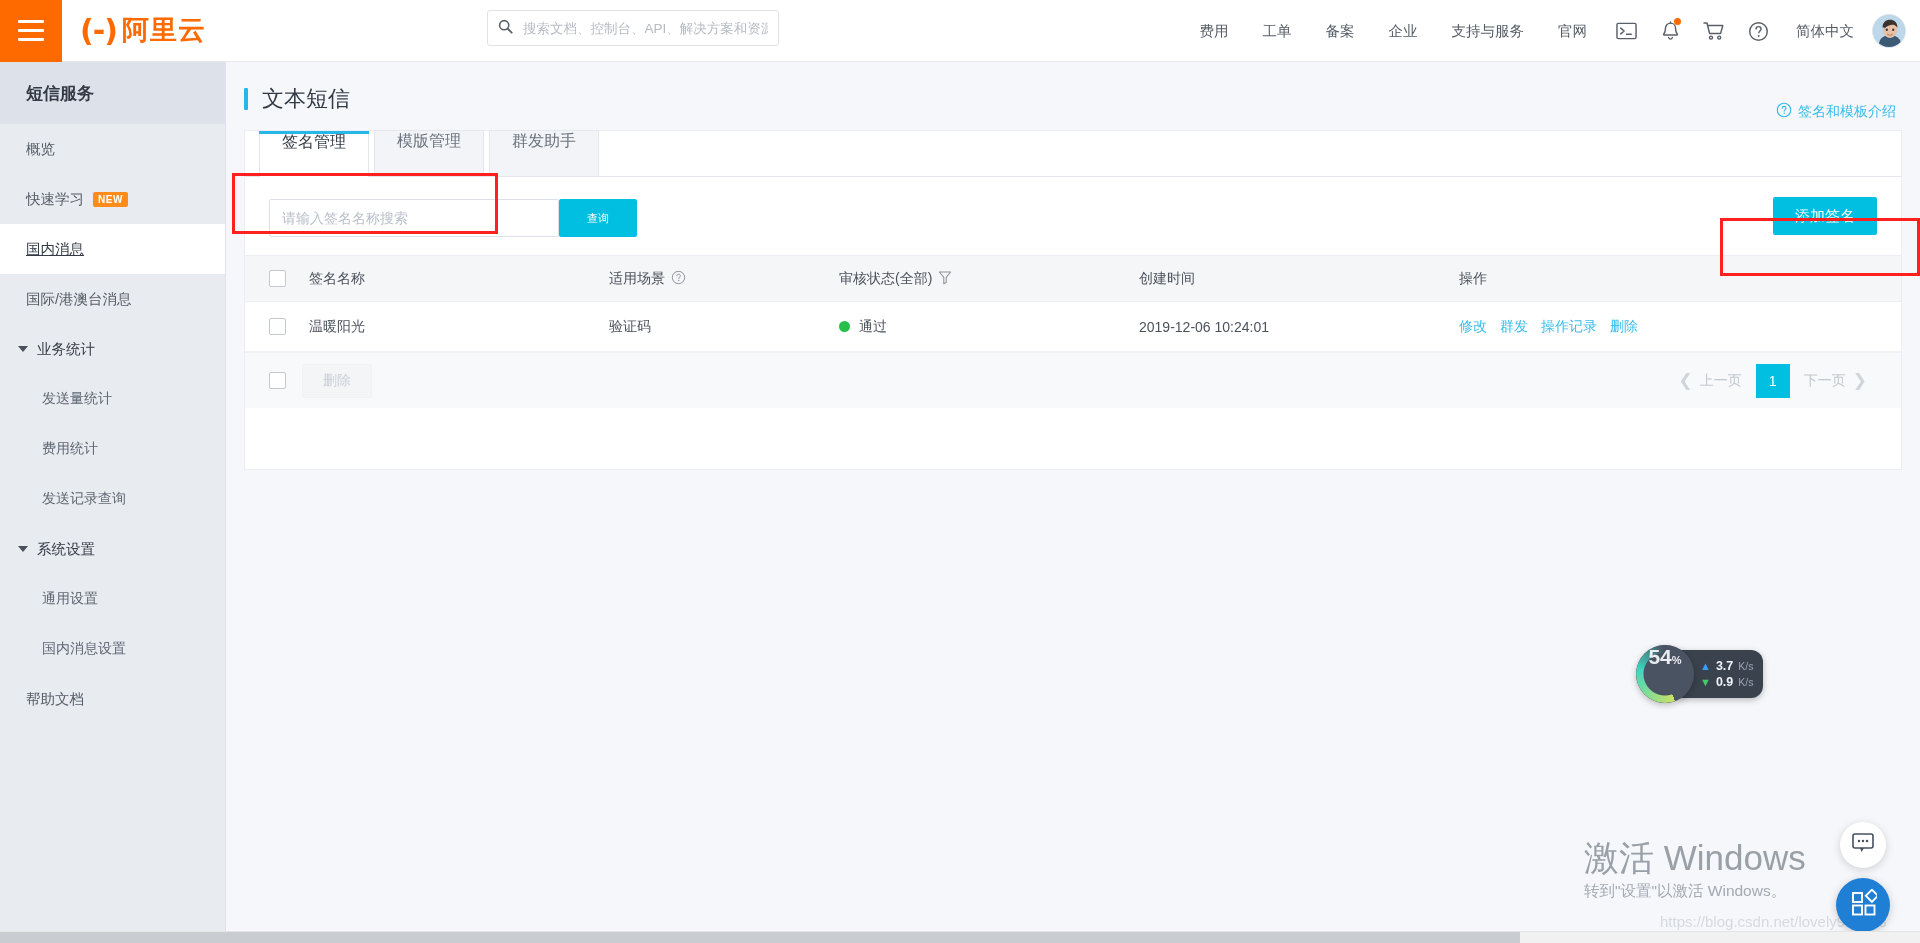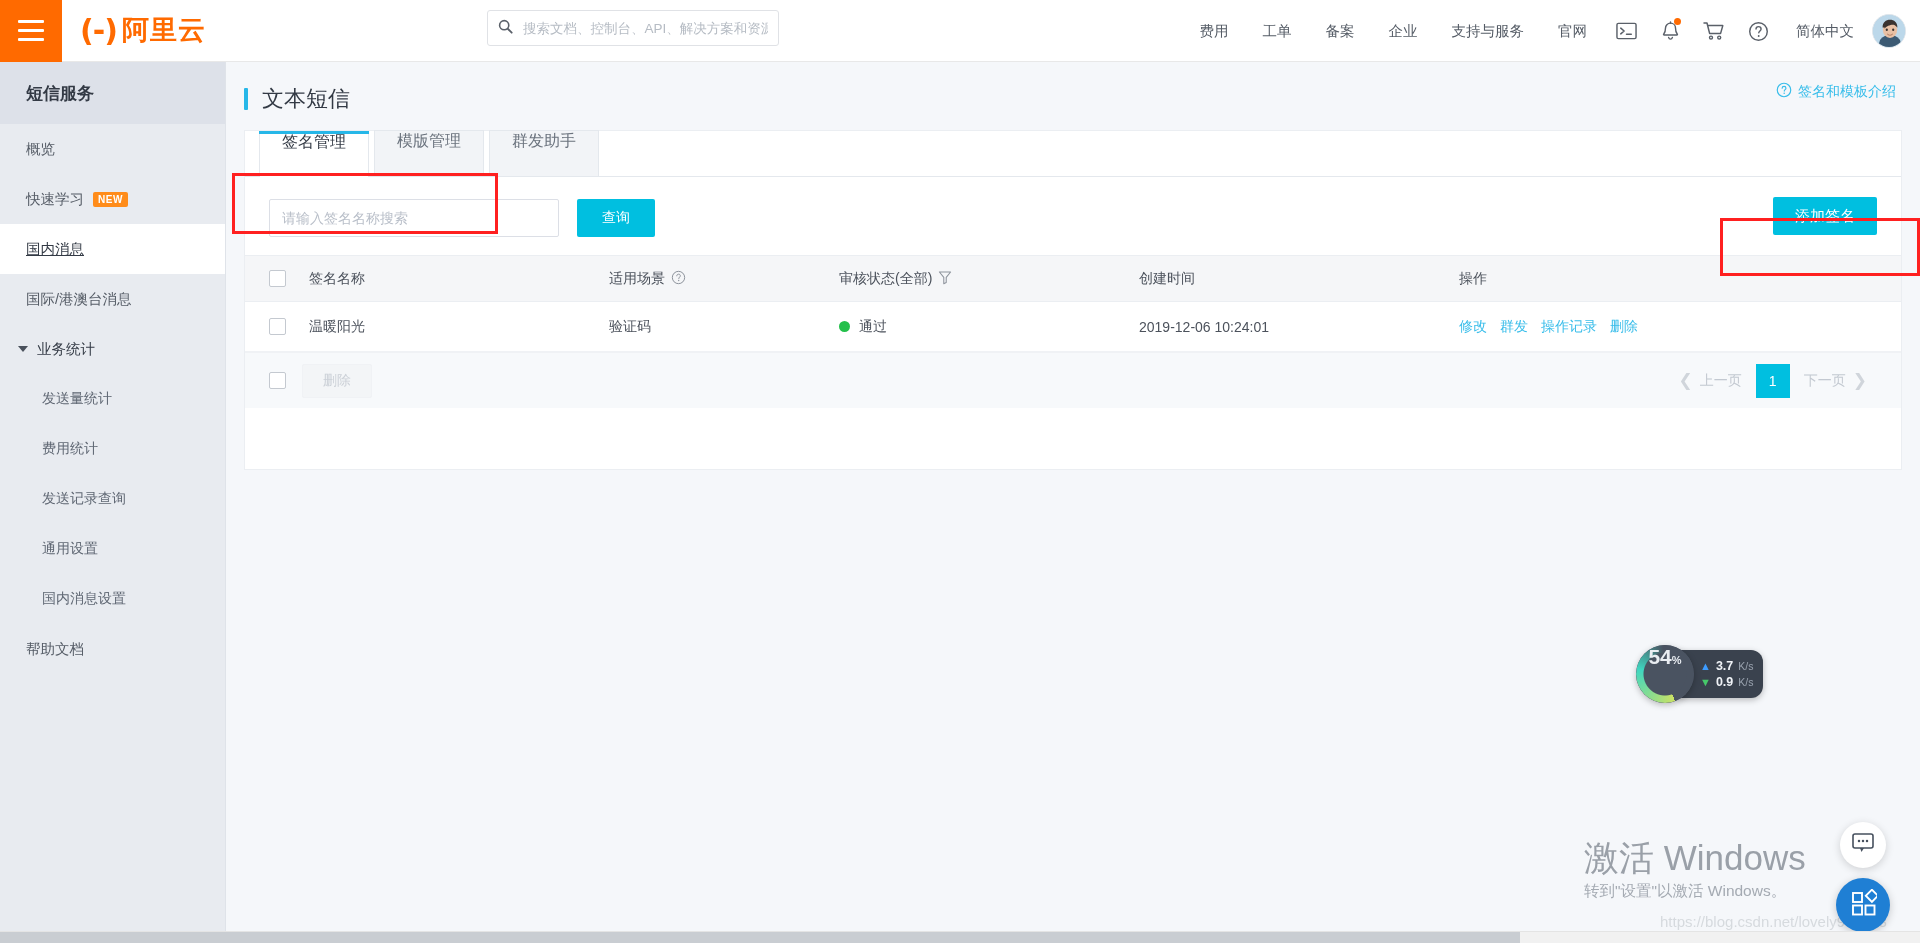--- a/index.html
+++ b/index.html
@@ -105,21 +105,21 @@
   .page-head {
     height: 68px; display: flex; align-items: center; padding: 0 32px 0 0;
     position: relative;
   }
   .page-title {
     display: flex; align-items: center; gap: 14px; padding-left: 18px; margin-top: 6px;
   }
   .title-bar { width: 4px; height: 22px; background: #26b7e8; border-radius: 1px; }
   .title-text { font-size: 22px; color: #333a45; }
   .head-help {
-    position: absolute; right: 24px; top: 20px; display: flex; align-items: center; gap: 6px;
+    position: absolute; right: 24px; top: 40px; display: flex; align-items: center; gap: 6px;
     color: #38bdea; font-size: 14px; cursor: pointer;
   }
 
   .card {
     margin: 0 18px; background: #fff; min-height: 340px; position: relative;
     border: 1px solid #ebeef2;
   }
 
   
   .tabs { display: flex; align-items: flex-end; height: 46px; border-bottom: 1px solid #e4e8ed; padding-left: 14px; }
@@ -132,34 +132,34 @@
   .tab.active {
     background: #fff; color: #333a45; border-color: #e4e8ed; margin-bottom: -1px;
     padding-bottom: 1px;
   }
   .tab.active::before {
     content: ''; position: absolute; left: -1px; right: -1px; top: -1px; height: 3px; background: #26b7e8;
   }
 
   
   .filter-row {
-    display: flex; align-items: center; gap: 18px; padding: 22px 24px 18px 24px;
+    display: flex; align-items: center; padding: 22px 24px 18px 24px;
   }
   .search-box {
     width: 290px; height: 38px; border: 1px solid #dcdfe6; border-radius: 2px;
     padding: 0 12px; display: flex; align-items: center; background: #fff;
   }
   .search-box input {
     border: none; outline: none; width: 100%; font-size: 14px; color: #333;
     background: transparent; font-family: "Liberation Sans", sans-serif;
   }
   .search-box input::placeholder { color: #b9bfc9; }
   .btn-primary {
     height: 38px; min-width: 78px; padding: 0 20px; background: #00bfe0; color: #fff;
-    border: none; font-size: 14px; cursor: pointer; border-radius: 2px;
+    border: none; font-size: 11px; cursor: pointer; border-radius: 2px;
     font-family: "Liberation Sans", sans-serif;
   }
   .btn-add {
     position: absolute; right: 24px; top: 66px; height: 38px; padding: 0 22px;
     background: #00bfe0; color: #fff; border: none; font-size: 15px; cursor: pointer;
     border-radius: 2px; font-family: "Liberation Sans", sans-serif;
   }
 
   
   .tbl { width: 100%; border-collapse: collapse; table-layout: fixed; }
@@ -369,20 +369,24 @@
   <div class="side-item sub">
     <span>发送量统计</span>
   </div>
   <div class="side-item sub">
     <span>费用统计</span>
   </div>
   <div class="side-item sub">
     <span>发送记录查询</span>
   </div>
 
+  <div class="side-item group">
+    <span class="caret"></span>
+    <span>系统设置</span>
+  </div>
   <div class="side-item sub">
     <span>通用设置</span>
   </div>
   <div class="side-item sub">
     <span>国内消息设置</span>
   </div>
   <div class="side-item">
     <span>帮助文档</span>
   </div>
 </div>

